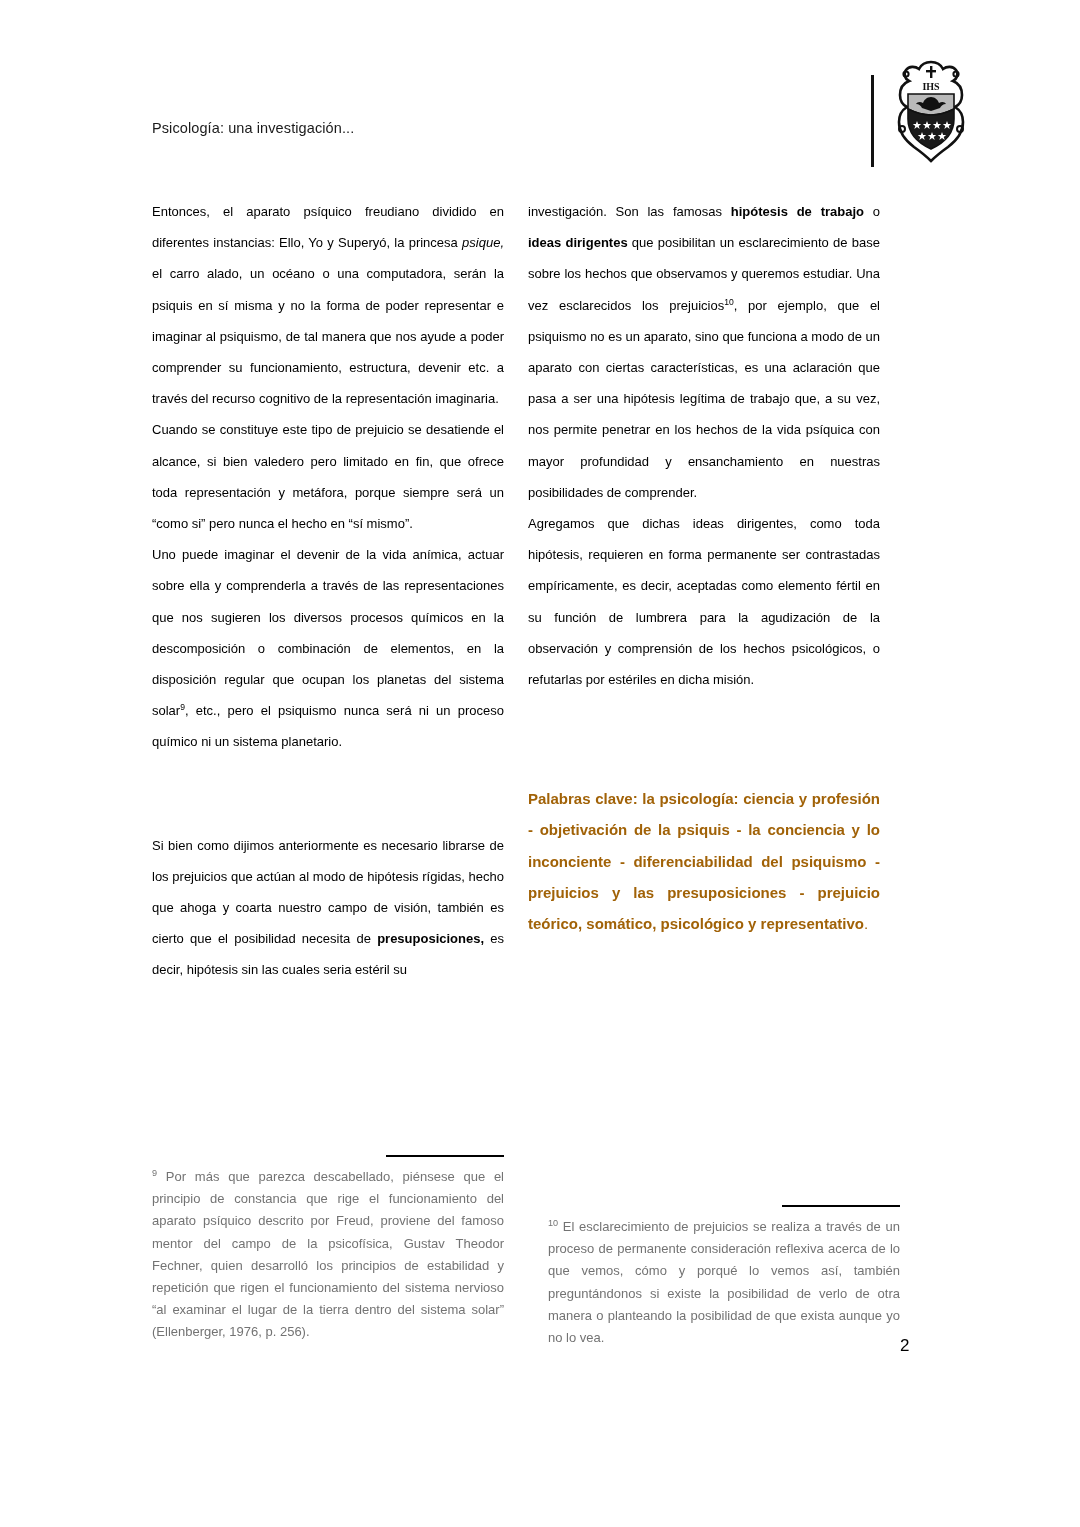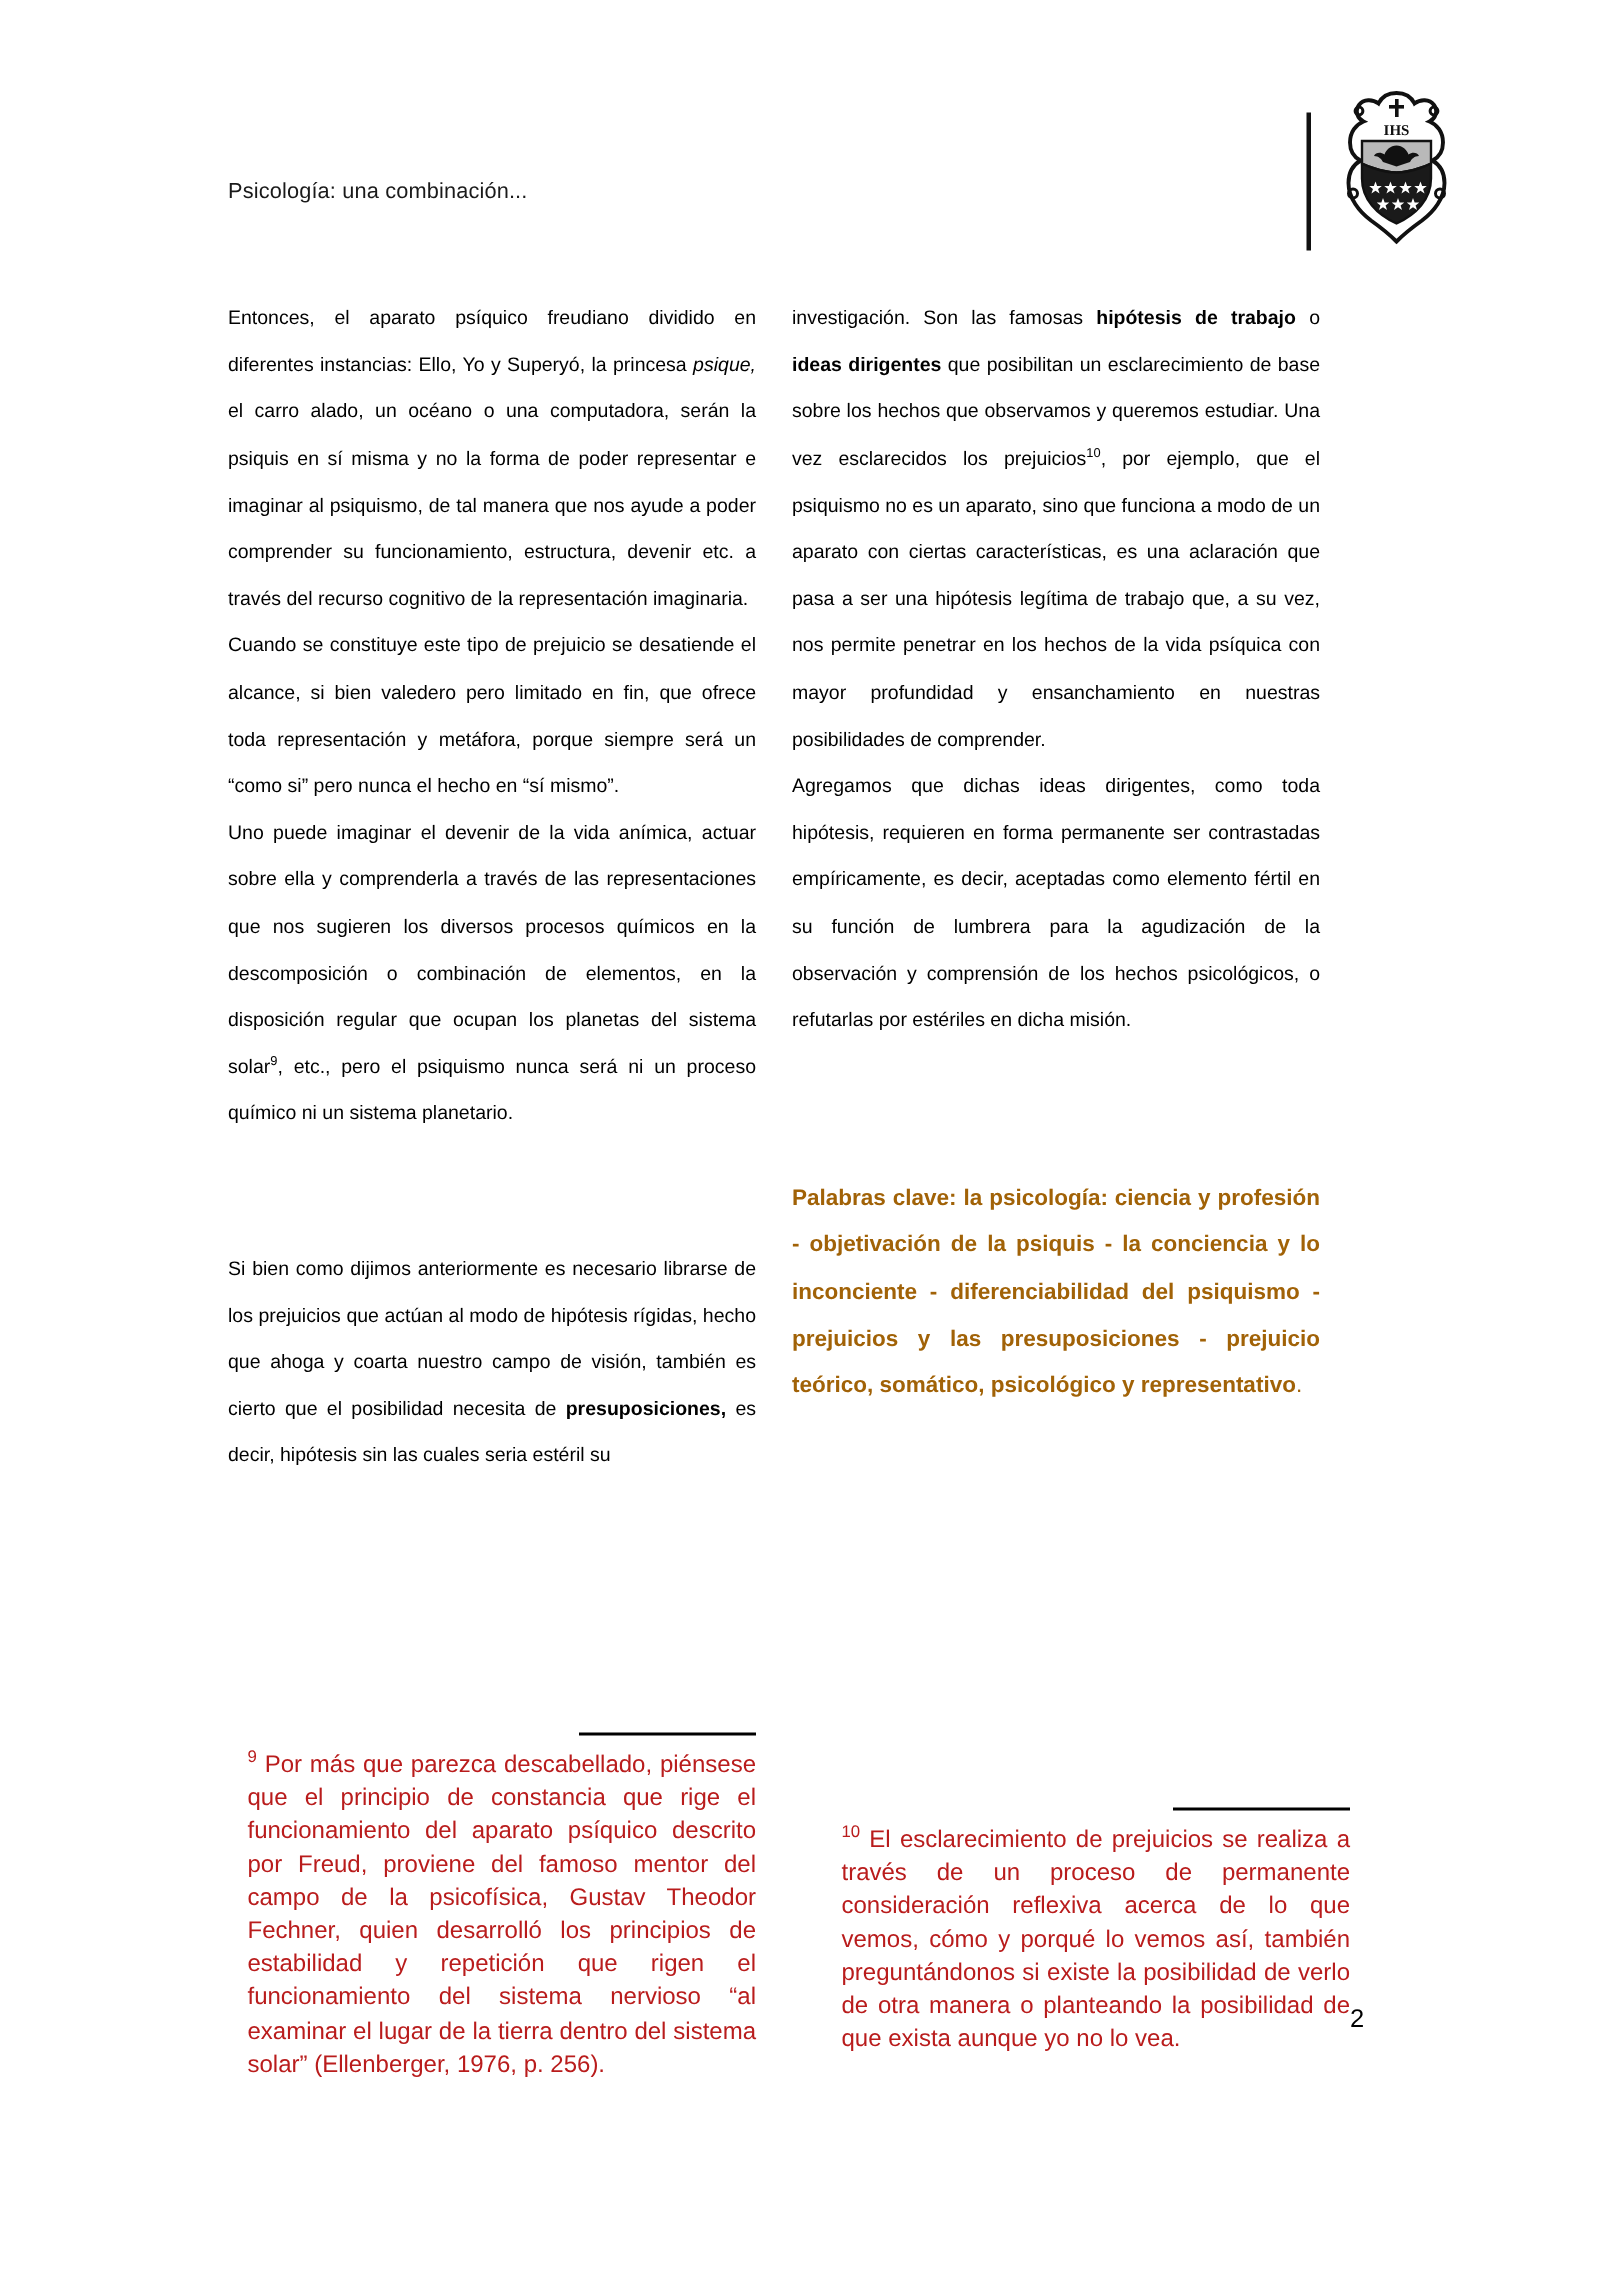--- a/index.html
+++ b/index.html
@@ -128,45 +128,45 @@
   }
   #footnote-left  { left: 152px; top: 1155px; }
   #footnote-right { left: 548px; top: 1205px; }
   .footnote-rule {
     height: 0;
     border-top: 2.5px solid #000000;
     width: 118px;
     margin: 0 0 0 auto;
   }
   .footnote-text {
-    font-size: 16px;
+    font-size: 13px;
     line-height: 22.2px;
     text-align: justify;
-    margin: 9px 0 0 13px;
-    color: #b91c1c;
+    margin: 9px 0 0 0;
+    color: #737373;
   }
   .footnote-text sup { font-size: 0.7em; }
 
   
   #page-number {
     position: absolute;
     left: 900px;
     top: 1336px;
     font-size: 17px;
     color: #000000;
   }
 </style>
 </head>
 <body>
 
 <div id="page">
 
   <div id="header">
 
-    <div id="running-head">Psicología: una combinación...</div>
+    <div id="running-head">Psicología: una investigación...</div>
 
 
     <div id="brand-divider"></div>
 
     <div id="crest">
       <svg viewBox="0 0 78 108" width="78" height="108" xmlns="http://www.w3.org/2000/svg">
 
         <path d="M39 5
                  C 45 5, 49 8, 51 12
                  C 55 9, 61 9, 64 13

